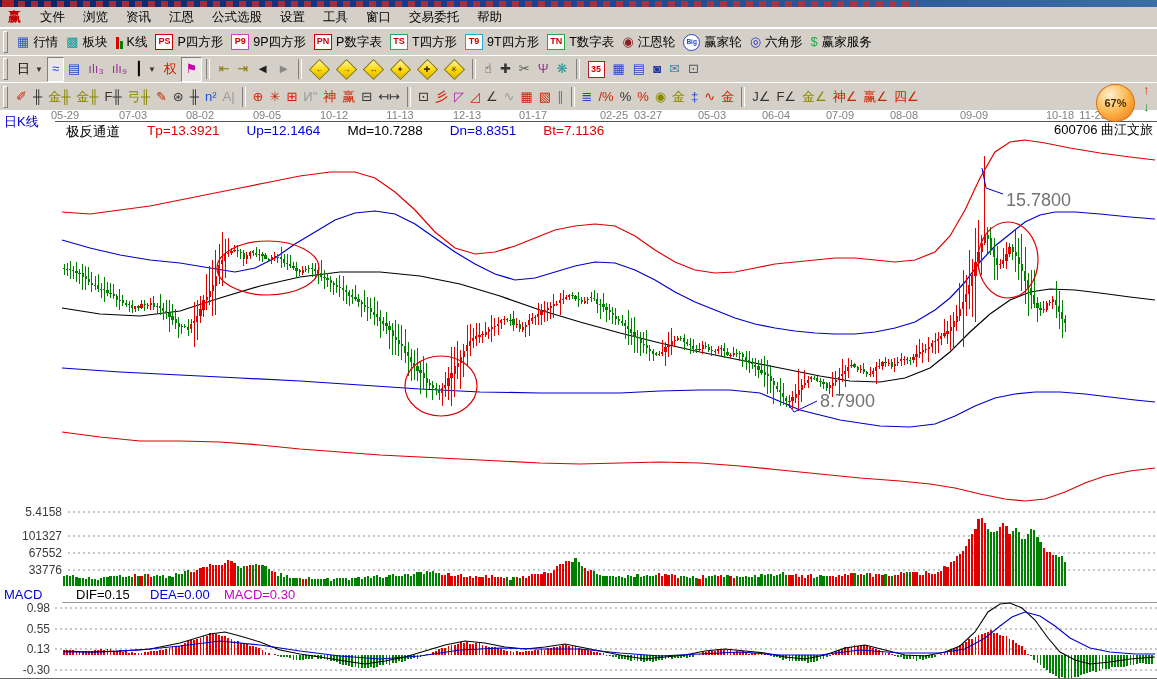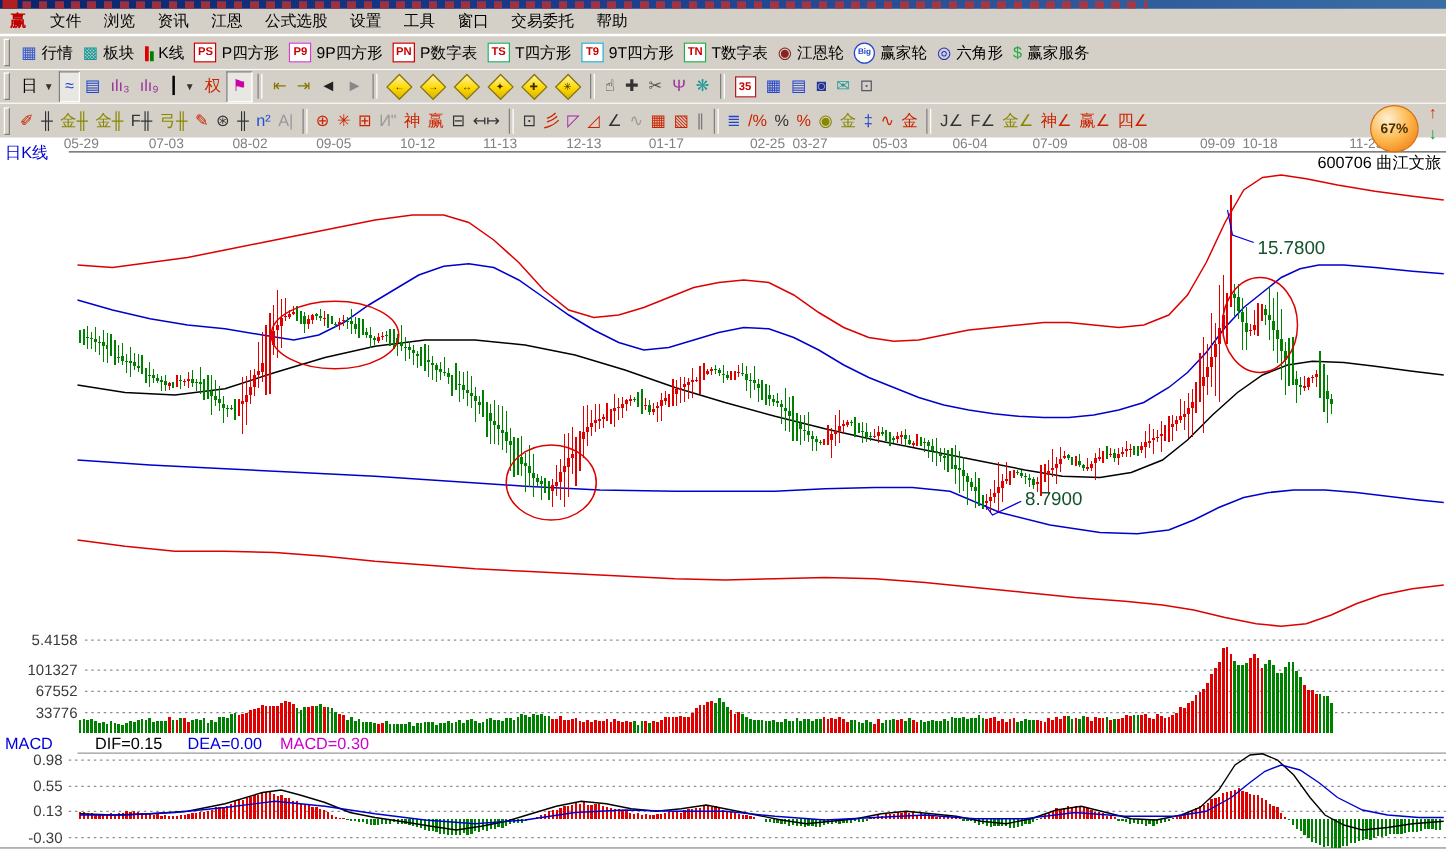--- a/index.html
+++ b/index.html
@@ -58,21 +58,21 @@
   .dates span{position:absolute;top:-1px;transform:translateX(-50%);
     font-size:11px;color:#808080;white-space:nowrap;}
   .period-label{position:absolute;left:4px;top:3px;color:#0000cc;font-size:13px;}
   .ind-header{position:absolute;left:66px;top:13px;display:flex;gap:27px;font-size:13.5px;white-space:nowrap;}
   .symbol-header{position:absolute;right:4px;top:11px;font-size:13px;font-weight:normal;
     color:#000000;white-space:nowrap;}
   .lab{position:absolute;font-size:12px;color:#3a3a3a;}
   .rt{left:0;width:62px;text-align:right;}
   .mt{left:0;width:50px;text-align:right;}
   .macd-header span{position:absolute;top:477px;font-size:13px;white-space:nowrap;}
-  .anno{position:absolute;color:#14532d;font-size:15px;white-space:nowrap;}
+  .anno{position:absolute;color:#737373;font-size:18px;white-space:nowrap;}
   .c-black{color:#000;} .c-red{color:#e00000;} .c-blue{color:#0000dd;} .c-mag{color:#cc00cc;}
 </style>
 </head>
 <body>
 
 <div class="app">
   <div class="titlebar">
     <div class="ticon"></div>
     <div class="tmarks"></div>
   </div>
@@ -1766,25 +1766,33 @@
         <span style="left: 400px;">11-13</span>
         <span style="left: 467px;">12-13</span>
         <span style="left: 533px;">01-17</span>
         <span style="left: 614px;">02-25</span>
         <span style="left: 648px;">03-27</span>
         <span style="left: 712px;">05-03</span>
         <span style="left: 776px;">06-04</span>
         <span style="left: 840px;">07-09</span>
         <span style="left: 904px;">08-08</span>
         <span style="left: 968px; padding-left: 12px;">09-09</span>
-        <span style="left: 1008px;">10-18</span>
+        <span style="left: 1060px;">10-18</span>
         <span style="left: 1093px;">11-25</span>
       </div>
     <div class="period-label">日K线</div>
 
+    <div class="ind-header">
+      <span class="c-black">极反通道</span>
+      <span class="c-red">Tp=13.3921</span>
+      <span class="c-blue">Up=12.1464</span>
+      <span class="c-black">Md=10.7288</span>
+      <span class="c-blue">Dn=8.8351</span>
+      <span class="c-red">Bt=7.1136</span>
+    </div>
 
     <div class="symbol-header">
       <span>600706</span>
       <span>曲江文旅</span>
     </div>
 
     <div class="lab rt" style="top:395px;">5.4158</div>
     <div class="lab rt" style="top:419px;">101327</div>
     <div class="lab rt" style="top:436px;">67552</div>
     <div class="lab rt" style="top:453px;">33776</div>

